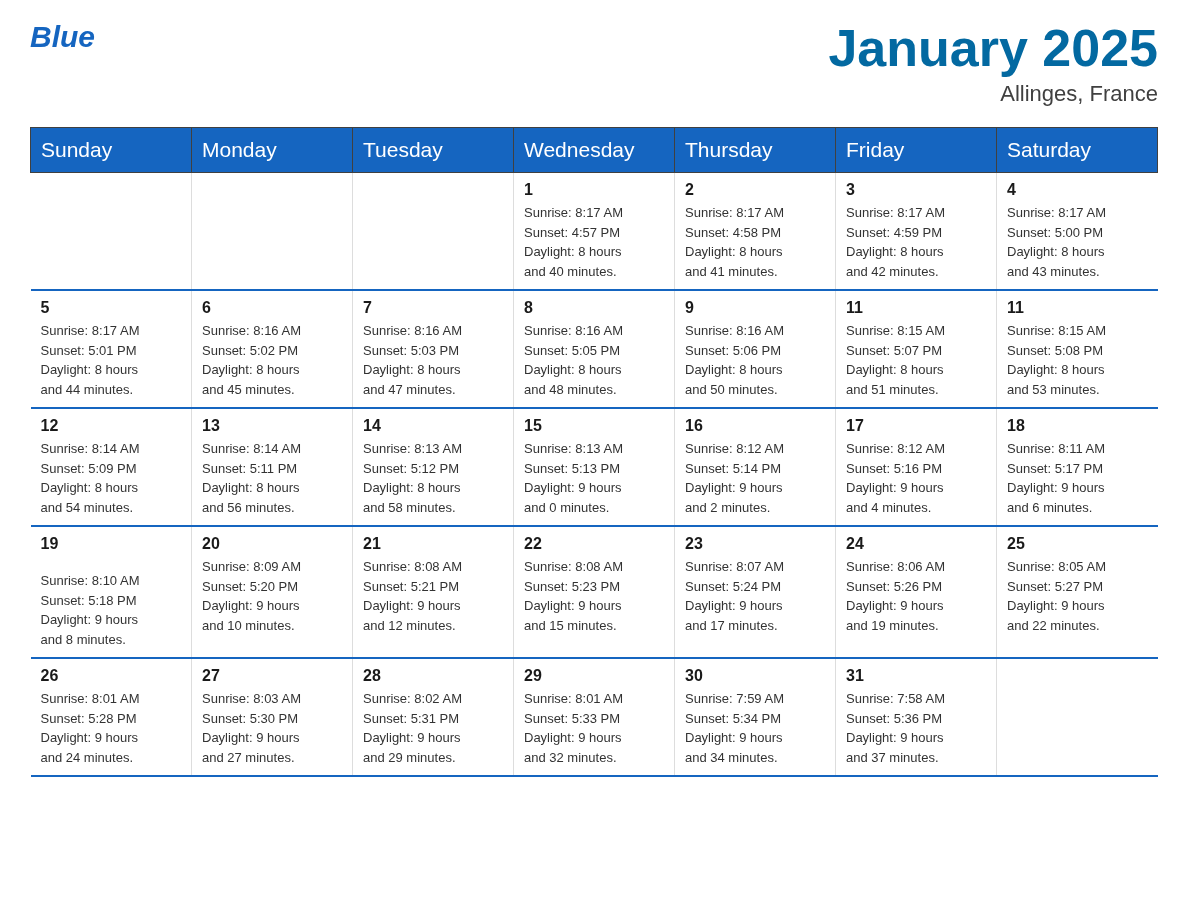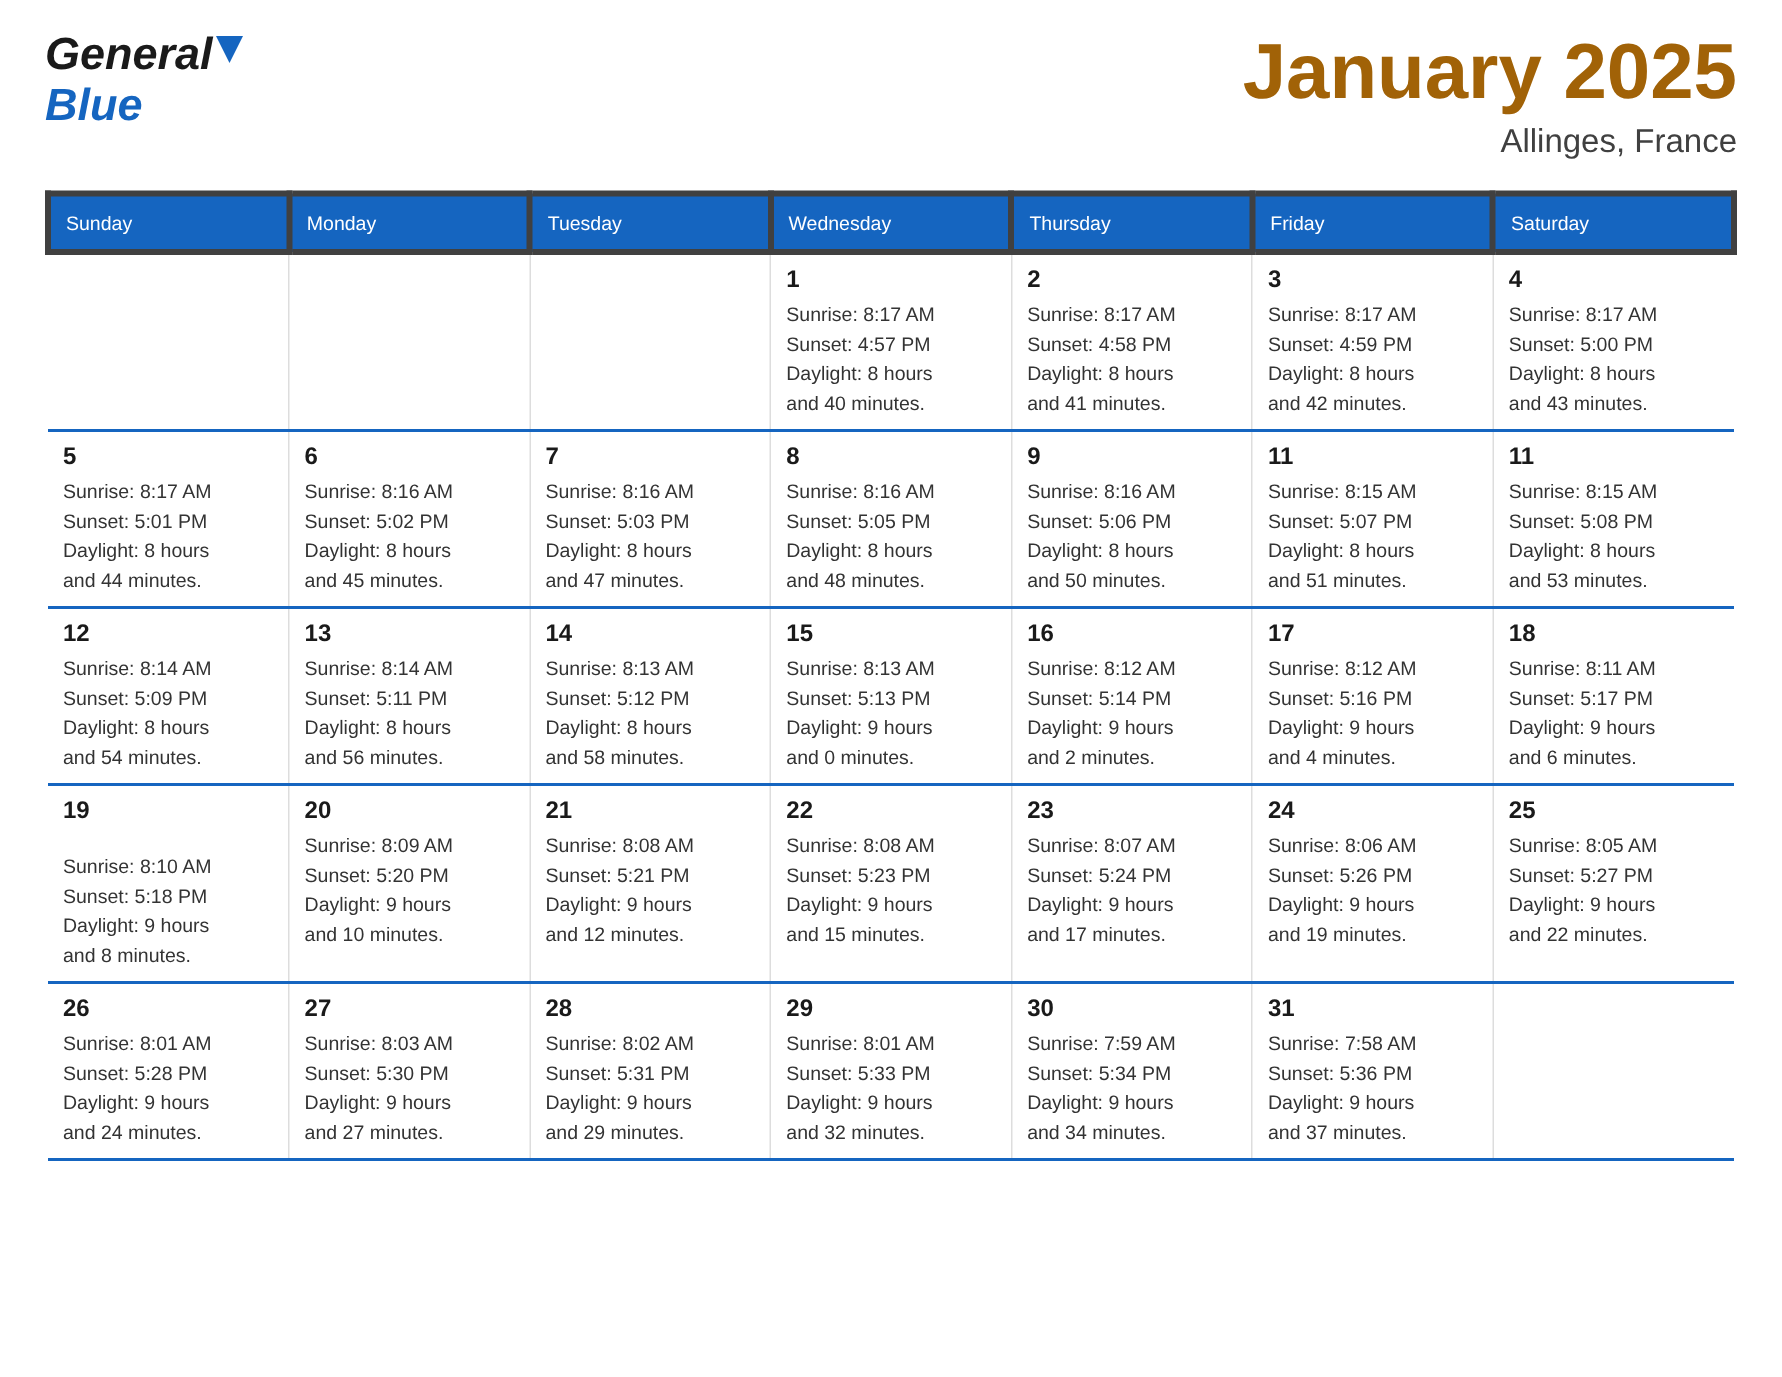--- a/index.html
+++ b/index.html
@@ -20,42 +20,42 @@
       display: flex;
       flex-direction: column;
       align-items: flex-start;
     }
     .title-section {
       text-align: right;
     }
     .month-title {
       font-size: 52px;
       font-weight: bold;
-      color: #a16207;
+      color: #0369a1;
       line-height: 1.1;
     }
     .location {
       font-size: 22px;
       color: #404040;
       margin-top: 4px;
     }
     .calendar {
       width: 100%;
       border-collapse: collapse;
     }
     .calendar thead tr {
       background-color: #1565c0;
     }
     .calendar thead th {
       color: #fff;
-      font-size: 13px;
+      font-size: 21px;
       font-weight: normal;
       padding: 10px 10px;
       text-align: left;
-      border: 4px solid #404040;
+      border: 1px solid #404040;
     }
     .calendar tbody tr {
       border-bottom: 2px solid #1565c0;
     }
     .calendar tbody td {
       vertical-align: top;
       padding: 8px 10px;
       font-size: 13px;
       color: #333;
       width: 14.28%;
@@ -82,26 +82,20 @@
     .logo-row {
       display: flex;
       align-items: center;
     }
   </style>
 </head>
 <body>
 
 <div class="header">
   <div class="logo">
-    <div class="logo-row">
-      <span style="font-size:30px;font-weight:bold;color:#1a1a1a;font-style:italic;">General</span>
-      <svg width="18" height="18" viewBox="0 0 18 18" style="margin-left:2px;margin-bottom:8px;">
-        <polygon points="0,0 18,0 9,18" fill="#1565c0"></polygon>
-      </svg>
-    </div>
     <div>
       <span style="font-size:30px;font-weight:bold;color:#1565c0;font-style:italic;">Blue</span>
     </div>
   </div>
   <div class="title-section">
     <div class="month-title">January 2025</div>
     <div class="location">Allinges, France</div>
   </div>
 </div>
 

